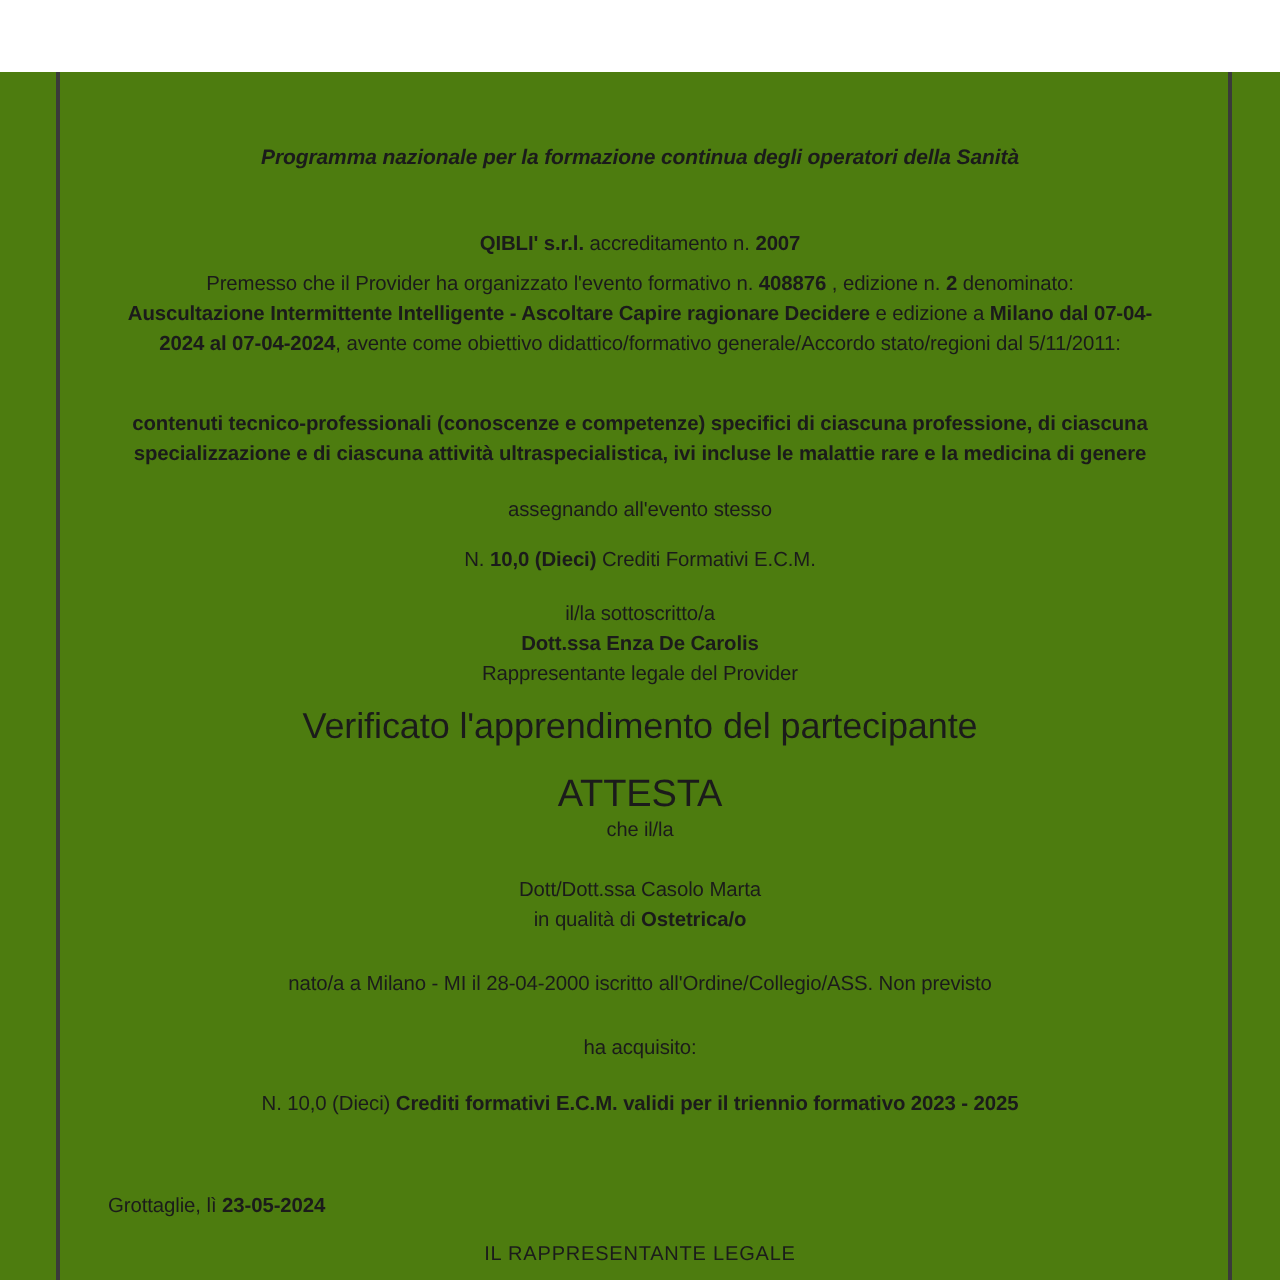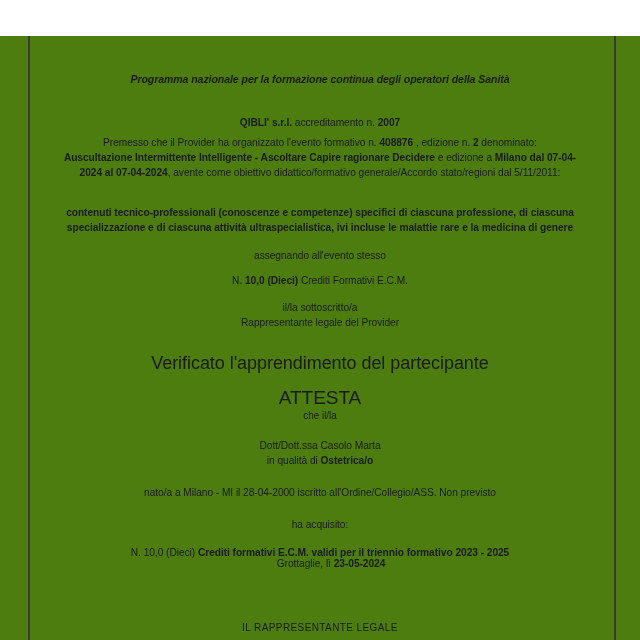--- a/index.html
+++ b/index.html
@@ -33,21 +33,21 @@
   .assigning       { top:212px; }
   .credits-event   { top:237px; }
   .signatory       { top:264px; }
   .verified        { top:318px; font-size:18px; line-height:18px; }
   .attesta         { top:350px; font-size:19px; line-height:24px; }
   .che-illa        { top:373px; font-size:10px; line-height:14px; }
   .participant     { top:402px; }
   .birth           { top:449px; }
   .acquired        { top:481px; }
   .credits-awarded { top:509px; }
-  .place-date      { top:520px; text-align:center; padding-left:22px; }
+  .place-date      { top:560px; text-align:left; padding-left:22px; }
   .legal-rep       { top:584px; font-size:10px; letter-spacing:0.4px; }
 
   .signature {
     position:absolute; left:255px; top:599px;
     overflow:hidden;
   }
   .signature path { fill:none; stroke:#2a2a2a; stroke-width:1.6; stroke-linecap:round; }
 </style>
 </head>
 <body>
@@ -74,20 +74,21 @@
     </div>
 
   <div class="block assigning">assegnando all'evento stesso</div>
 
   <div class="block credits-event">
       <div class="line"><span>N. </span><span class="b">10,0 (Dieci)</span><span> Crediti Formativi E.C.M.</span></div>
     </div>
 
   <div class="block signatory">
     <div class="line">il/la sottoscritto/a</div>
+    <div class="line b">Dott.ssa Enza De Carolis</div>
     <div class="line">Rappresentante legale del Provider</div>
   </div>
 
   <div class="block verified">Verificato l'apprendimento del partecipante</div>
 
   <div class="block attesta">ATTESTA</div>
 
   <div class="block che-illa">che il/la</div>
 
   <div class="block participant">

